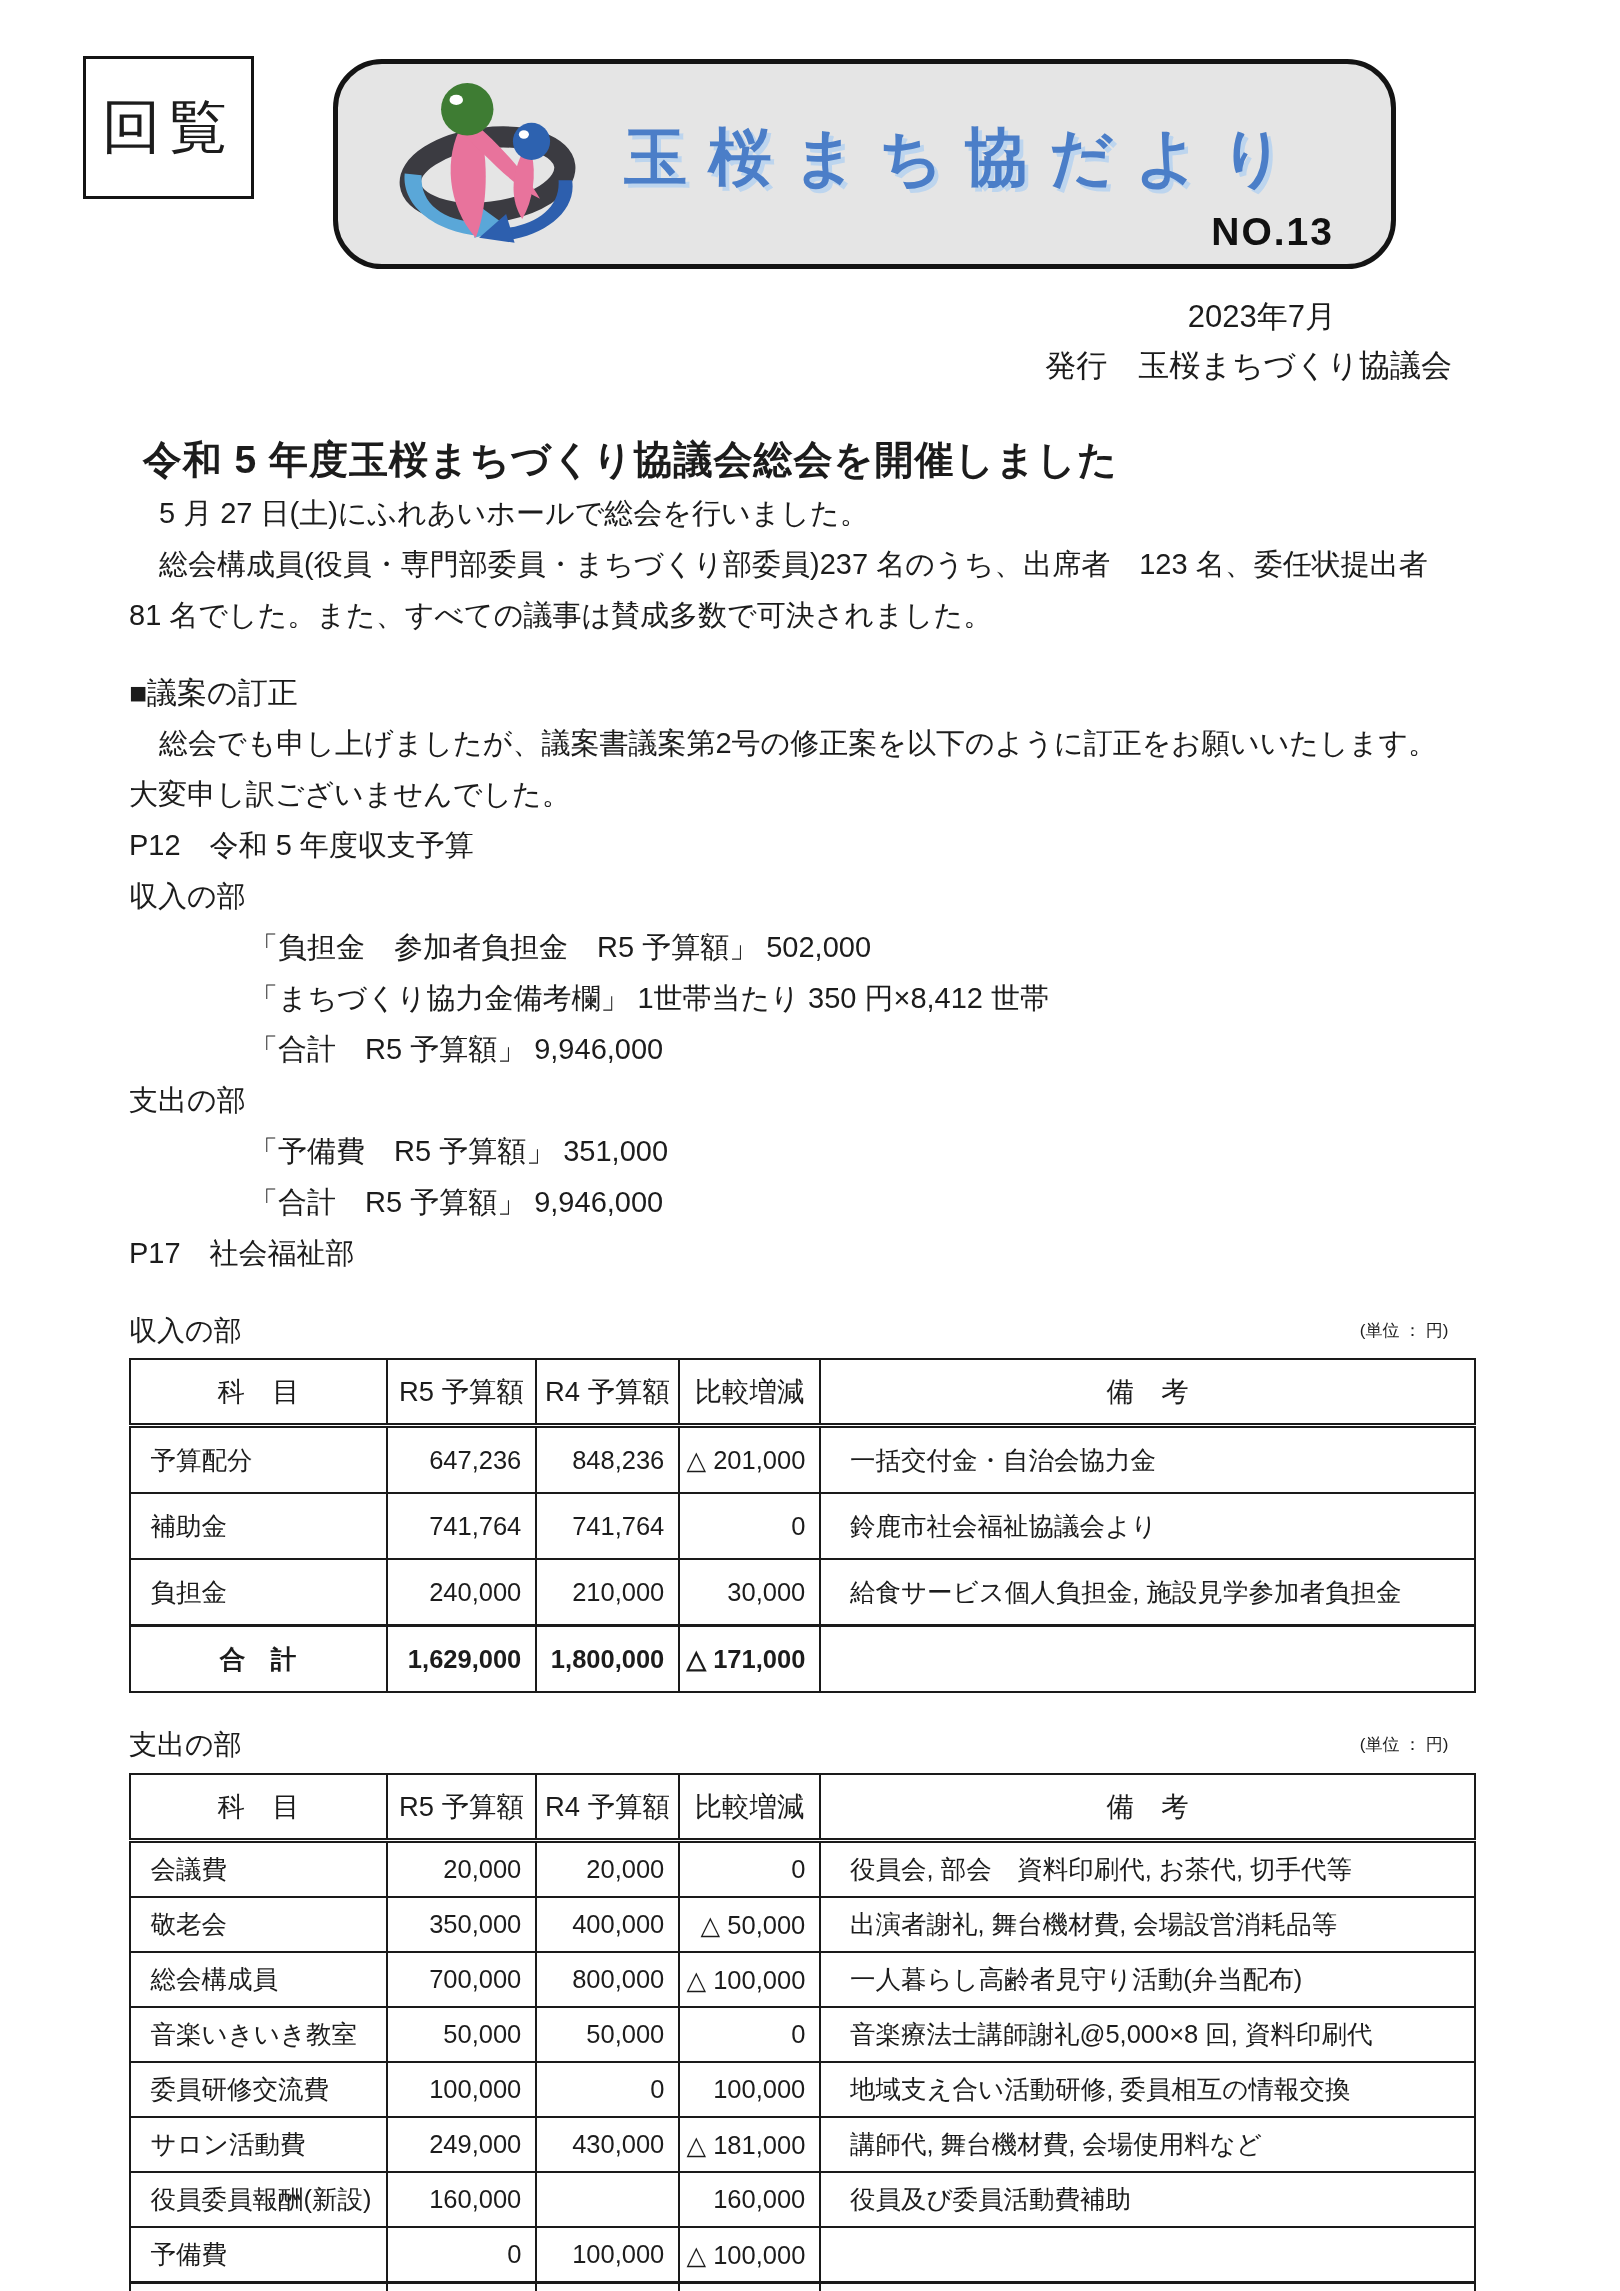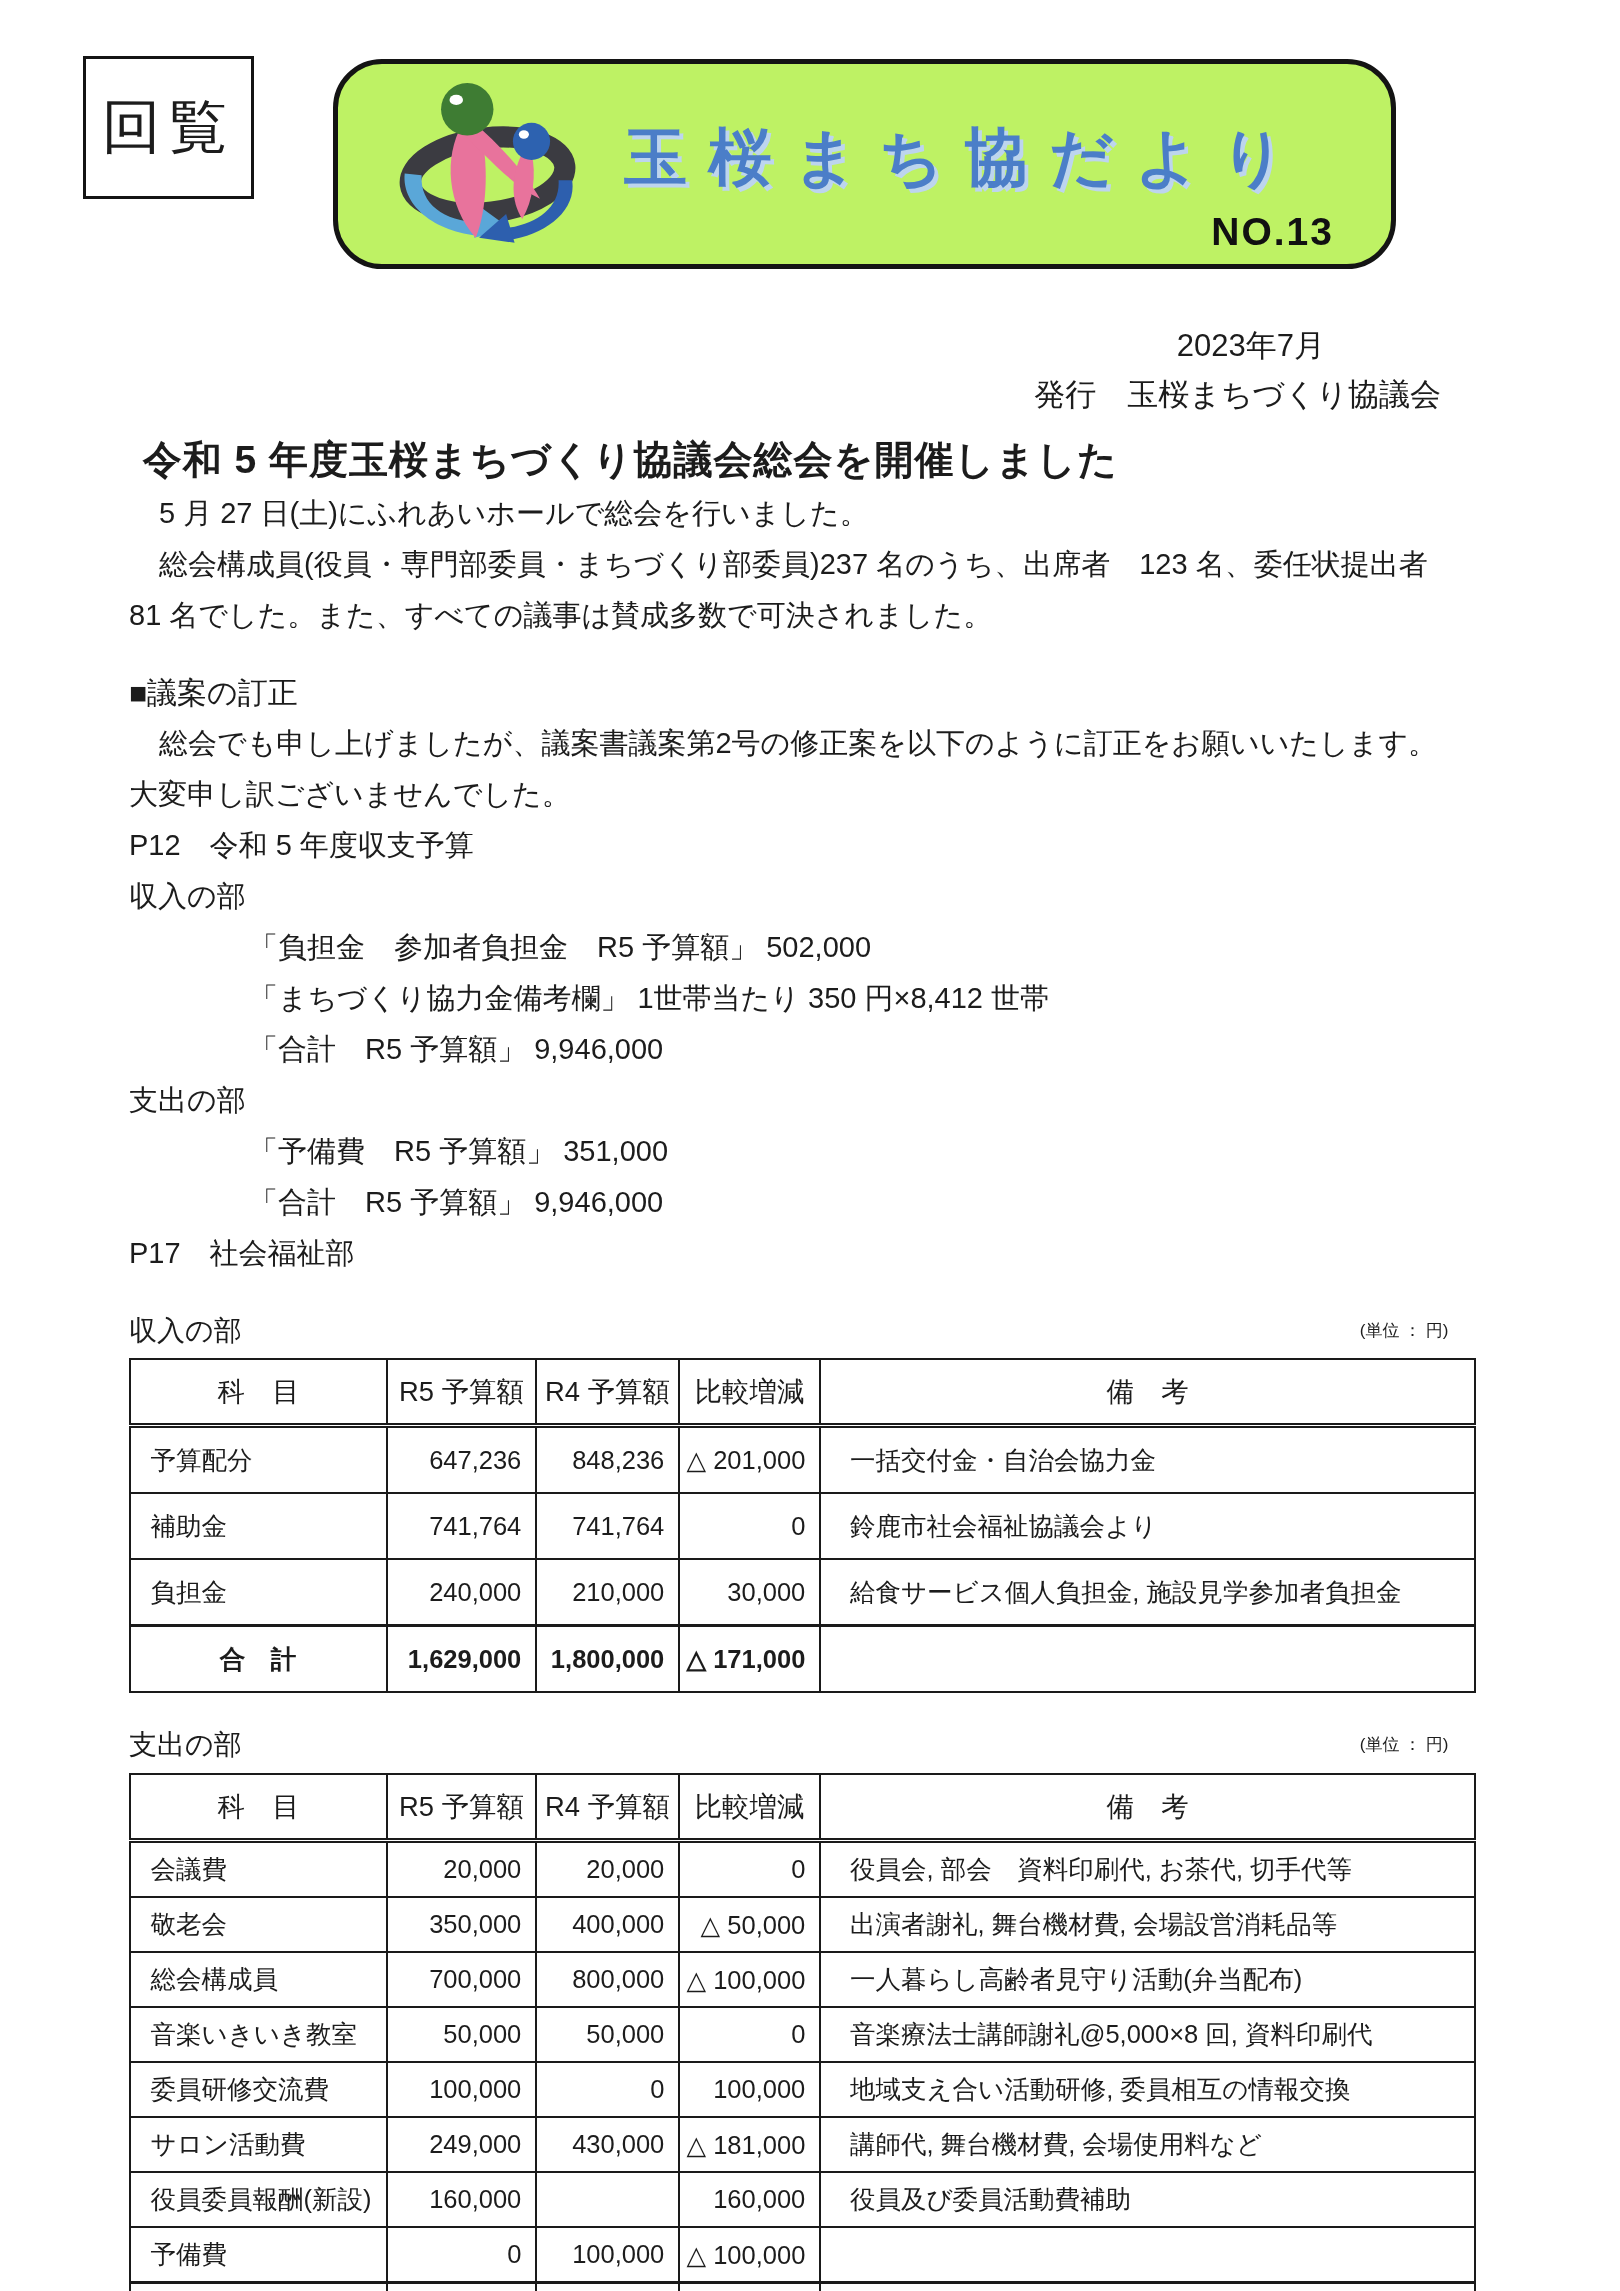--- a/index.html
+++ b/index.html
@@ -10,34 +10,34 @@
     overflow:hidden;
   }
   
   .kairan{
     position:absolute;top:56px;left:83px;width:165px;height:137px;
     border:3.9px solid #141414;display:flex;align-items:center;justify-content:center;
     font-size:59px;letter-spacing:7.8px;font-weight:500;
   }
   .header-box{
     position:absolute;top:59px;left:333px;width:1063px;height:210px;
-    border:5.9px solid #141414;border-radius:49px;background:#bef264;box-sizing:border-box;
+    border:5.9px solid #141414;border-radius:49px;background:#e5e5e5;box-sizing:border-box;
   }
   .logo{position:absolute;top:7.8px;left:39px;width:216px;height:186px;}
   .nl-title{
     position:absolute;top:51px;left:286px;white-space:nowrap;
     font-size:63px;font-weight:900;color:#4b7ec8;letter-spacing:0.34em;
     text-shadow:3.9px 3.9px 0 #bdd5ee;
   }
   .issue{
     position:absolute;right:57px;bottom:9.8px;
     font-size:39px;font-weight:800;letter-spacing:2px;color:#111;
   }
   
-  .masthead{position:absolute;top:292px;right:179px;text-align:right;font-size:31px;line-height:49px;white-space:nowrap;margin-top:29px;}
+  .masthead{position:absolute;top:292px;right:168px;text-align:right;font-size:31px;line-height:49px;white-space:nowrap;}
   .masthead .date{padding-right:116px;}
   
   .content{position:absolute;top:431px;left:129px;width:1372px;}
   .heading{font-size:39px;font-weight:900;letter-spacing:1px;padding-left:13.7px;line-height:57px;white-space:nowrap;}
   .bline{font-size:29px;line-height:51px;white-space:nowrap;}
   .ind1{padding-left:30px;}
   .ind2{padding-left:120px;}
   .correction{margin-top:25.5px;}
   .sec-heading{font-size:30px;font-weight:500;line-height:51px;white-space:nowrap;}
   

